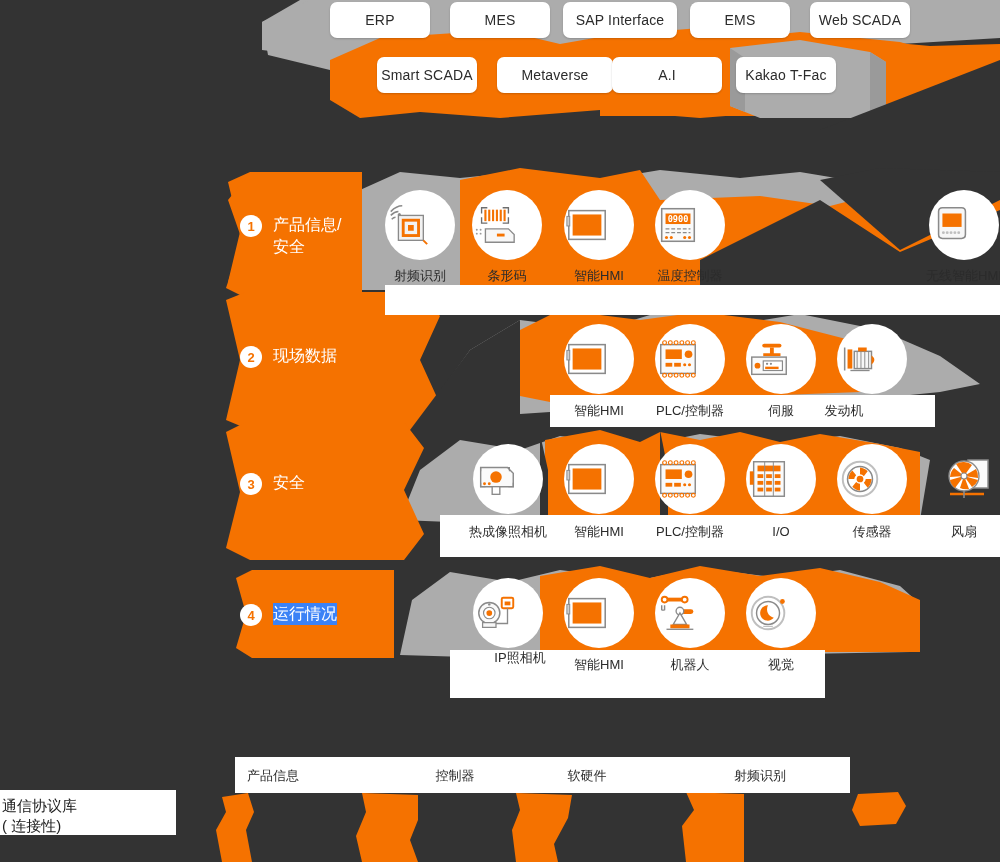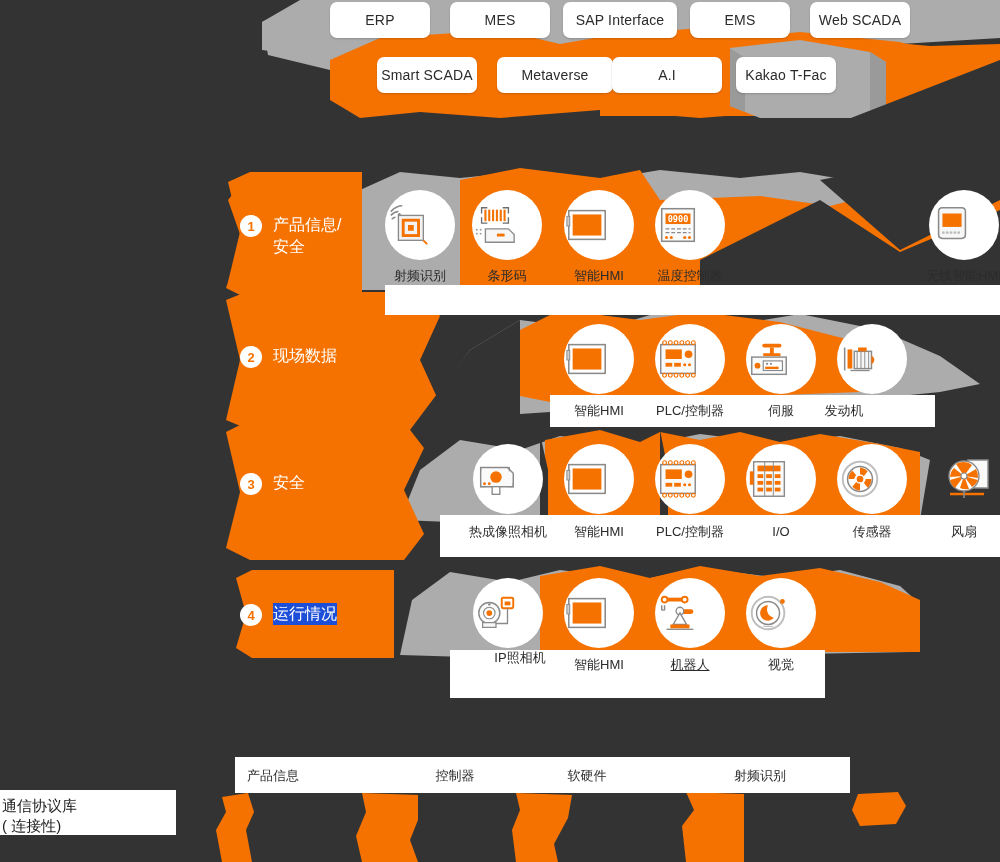--- a/index.html
+++ b/index.html
@@ -21,21 +21,21 @@
   }
 
   
   .rowlabel{position:absolute;display:flex;align-items:flex-start;gap:11px;color:#fff;}
   .rownum{
     width:22px;height:22px;border-radius:50%;background:#ffffff;color:#F57200;
     font-size:13px;font-weight:bold;display:flex;align-items:center;justify-content:center;
     flex:0 0 auto;margin-top:1px;
   }
   .rowtext{font-size:16px;line-height:22px;color:#ffffff;white-space:pre-line;}
-  .rowlabel.boxed .rowtext{background:#1d4ed8;}
+  .rowlabel.boxed .rowtext{background:#3b82f6;}
 
   
   .dev{position:absolute;width:70px;height:70px;border-radius:50%;background:#ffffff;
        display:flex;align-items:center;justify-content:flex-start;}
   .dev svg{width:46px;height:46px;display:block;}
 
   
   .capstrip{position:absolute;background:#ffffff;}
   .cap{position:absolute;font-size:13px;color:#2b2b2b;text-align:center;white-space:nowrap;
        transform:translateX(-50%);line-height:14px;}
@@ -437,21 +437,21 @@
 
 <div class="cap" style="left:508px;top:525px;">热成像照相机</div>
 <div class="cap" style="left:599px;top:525px;">智能HMI</div>
 <div class="cap" style="left:690px;top:525px;">PLC/控制器</div>
 <div class="cap" style="left:781px;top:525px;">I/O</div>
 <div class="cap" style="left:872px;top:525px;">传感器</div>
 <div class="cap" style="left:964px;top:525px;">风扇</div>
 
 <div class="cap" style="left:508px;top:651px;margin-left:12px;">IP照相机</div>
 <div class="cap" style="left:599px;top:658px;">智能HMI</div>
-<div class="cap" style="left:690px;top:658px;text-decoration:underline;">机器人</div>
+<div class="cap" style="left:690px;top:658px;">机器人</div>
 <div class="cap" style="left:781px;top:658px;">视觉</div>
 
 <div class="cap" style="left:273px;top:769px;">产品信息</div>
 <div class="cap" style="left:455px;top:769px;">控制器</div>
 <div class="cap" style="left:580px;top:769px;margin-left:7px;">软硬件</div>
 <div class="cap" style="left:760px;top:769px;">射频识别</div>
 
 <div class="prototext" style="left:2px;top:796px;">通信协议库
 ( 连接性)</div>
 

